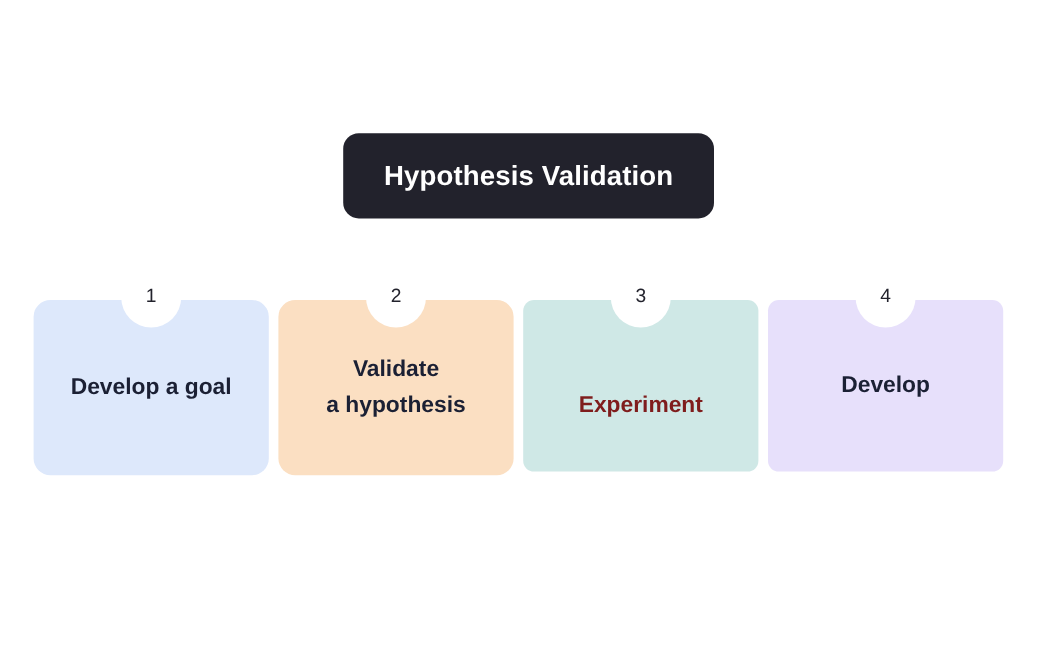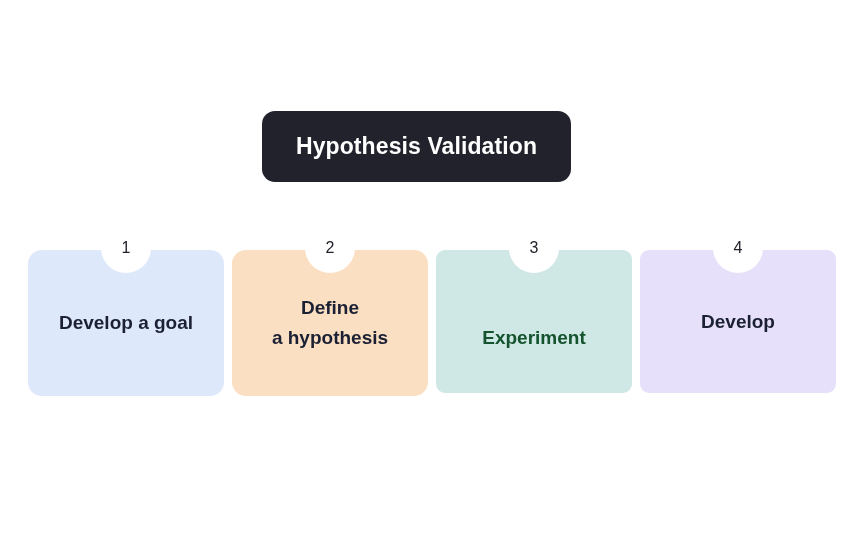--- a/index.html
+++ b/index.html
@@ -16,21 +16,21 @@
   }
 
   #diagram-root {
     position: absolute;
     inset: 0;
   }
 
   
   .title-pill {
     position: absolute;
-    left: 262px;
+    left: 286px;
     top: 111px;
     width: 309px;
     height: 71px;
     border-radius: 13px;
     background: #22222c;
     display: flex;
     align-items: center;
     justify-content: center;
     box-sizing: border-box;
   }
@@ -127,31 +127,31 @@
       <div class="step-card" style="background: rgb(221, 232, 251);">
         <span class="step-label" style="color: rgb(27, 32, 52);">Develop a goal</span>
       </div>
       <div class="step-badge" style="background: rgb(255, 255, 255);">
         <span class="step-badge-number" style="color: rgb(34, 34, 44);">1</span>
       </div>
     </div>
 
     <div class="step s1">
       <div class="step-card" style="background: rgb(251, 223, 194);">
-        <span class="step-label" style="color: rgb(27, 32, 52);">Define
+        <span class="step-label" style="color: rgb(27, 32, 52);">Validate
 a hypothesis</span>
       </div>
       <div class="step-badge" style="background: rgb(255, 255, 255);">
         <span class="step-badge-number" style="color: rgb(34, 34, 44);">2</span>
       </div>
     </div>
 
     <div class="step s2">
       <div class="step-card" style="background: rgb(207, 232, 230);">
-        <span class="step-label" style="color: #14532d; margin-top: 32px;">Experiment</span>
+        <span class="step-label" style="color: #7f1d1d; margin-top: 32px;">Experiment</span>
       </div>
       <div class="step-badge" style="background: rgb(255, 255, 255);">
         <span class="step-badge-number" style="color: rgb(34, 34, 44);">3</span>
       </div>
     </div>
 
     <div class="step s3">
       <div class="step-card" style="background: rgb(231, 224, 251);">
         <span class="step-label" style="color: rgb(27, 32, 52);">Develop</span>
       </div>

